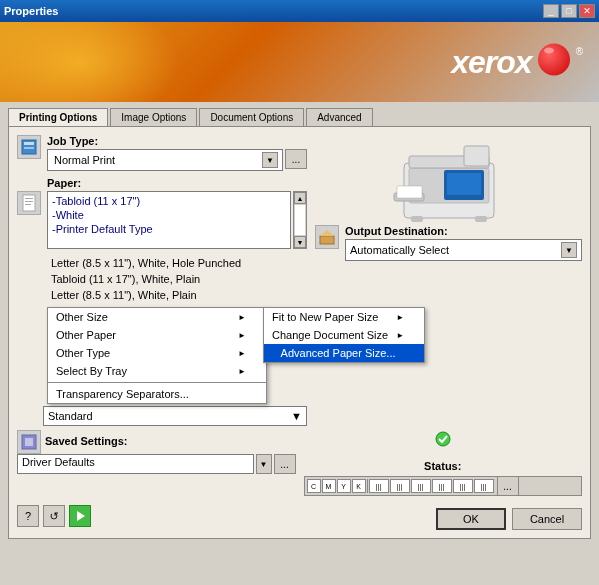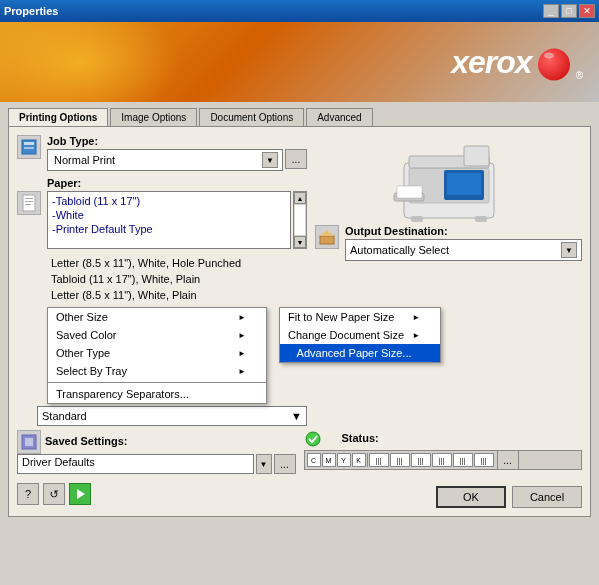--- a/index.html
+++ b/index.html
@@ -38,21 +38,21 @@
       top: -20px; left: -20px;
       width: 200px; height: 120px;
       background: radial-gradient(ellipse, rgba(255,200,50,0.6) 0%, transparent 70%);
     }
     .xerox-logo {
       position: absolute;
       right: 16px;
       top: 50%;
       transform: translateY(-50%);
       display: flex;
-      align-items: flex-end;
+      align-items: flex-start;
       gap: 6px;
     }
     .xerox-text {
       font-size: 32px;
       font-weight: bold;
       color: white;
       font-style: italic;
       letter-spacing: -1px;
     }
     .xerox-ball {
@@ -404,53 +404,53 @@
           <div style="padding:2px 4px;cursor:pointer;">Letter (8.5 x 11"), White, Plain</div>
         </div>
 
         <div style="margin-left:30px;position:relative;">
           <div class="context-menu" style="width:220px;position:relative;top:0;left:0;">
             <div class="menu-item">
               <span>Other Size</span>
               <span class="menu-arrow">►</span>
             </div>
             <div class="menu-item">
-              <span>Saved Color</span>
+              <span>Other Paper</span>
               <span class="menu-arrow">►</span>
             </div>
             <div class="menu-item">
               <span>Other Type</span>
               <span class="menu-arrow">►</span>
             </div>
             <div class="menu-item">
               <span>Select By Tray</span>
               <span class="menu-arrow">►</span>
             </div>
             <div class="menu-separator"></div>
             <div class="menu-item">
               <span>Transparency Separators...</span>
             </div>
           </div>
 
-          <div class="submenu" style="left:232px;top:0;">
+          <div class="submenu" style="left:216px;top:0;">
             <div class="submenu-item">
               <span>Fit to New Paper Size</span>
               <span class="menu-arrow">►</span>
             </div>
             <div class="submenu-item">
               <span>Change Document Size</span>
               <span class="menu-arrow">►</span>
             </div>
             <div class="submenu-item highlighted">
               <span>Advanced Paper Size...</span>
             </div>
           </div>
         </div>
 
-        <div class="standard-row" style="margin-left:20px;">
+        <div class="standard-row" style="margin-left:26px;">
           <div style="flex:1;border:1px solid #7a7a7a;background:white;height:20px;padding:1px 4px;display:flex;align-items:center;justify-content:space-between;">
             <span>Standard</span>
             <span>▼</span>
           </div>
         </div>
 
       </div>
 
       <div class="col-right">
 
@@ -513,21 +513,21 @@
         <div class="combo-row">
           <div class="combo-input">
             <span>Driver Defaults</span>
           </div>
           <div class="combo-btn">▼</div>
           <div class="more-btn">...</div>
         </div>
       </div>
 
       <div class="status-section">
-        <div style="display:flex;align-items:center;gap:20px;margin-bottom:2px;">
+        <div style="display:flex;align-items:center;gap:12px;margin-bottom:2px;flex-direction:column;">
           <div style="width:18px;height:18px;display:flex;align-items:center;justify-content:center;">
             <svg width="16" height="16" viewBox="0 0 16 16">
               <circle cx="8" cy="8" r="7" fill="#44cc44" stroke="#228822" stroke-width="1"></circle>
               <path d="M4 8 L7 11 L12 5" stroke="white" stroke-width="2" fill="none"></path>
             </svg>
           </div>
           <span class="field-label">Status:</span>
         </div>
         <div class="status-bar-graphic">
           <div class="status-block">C</div>

